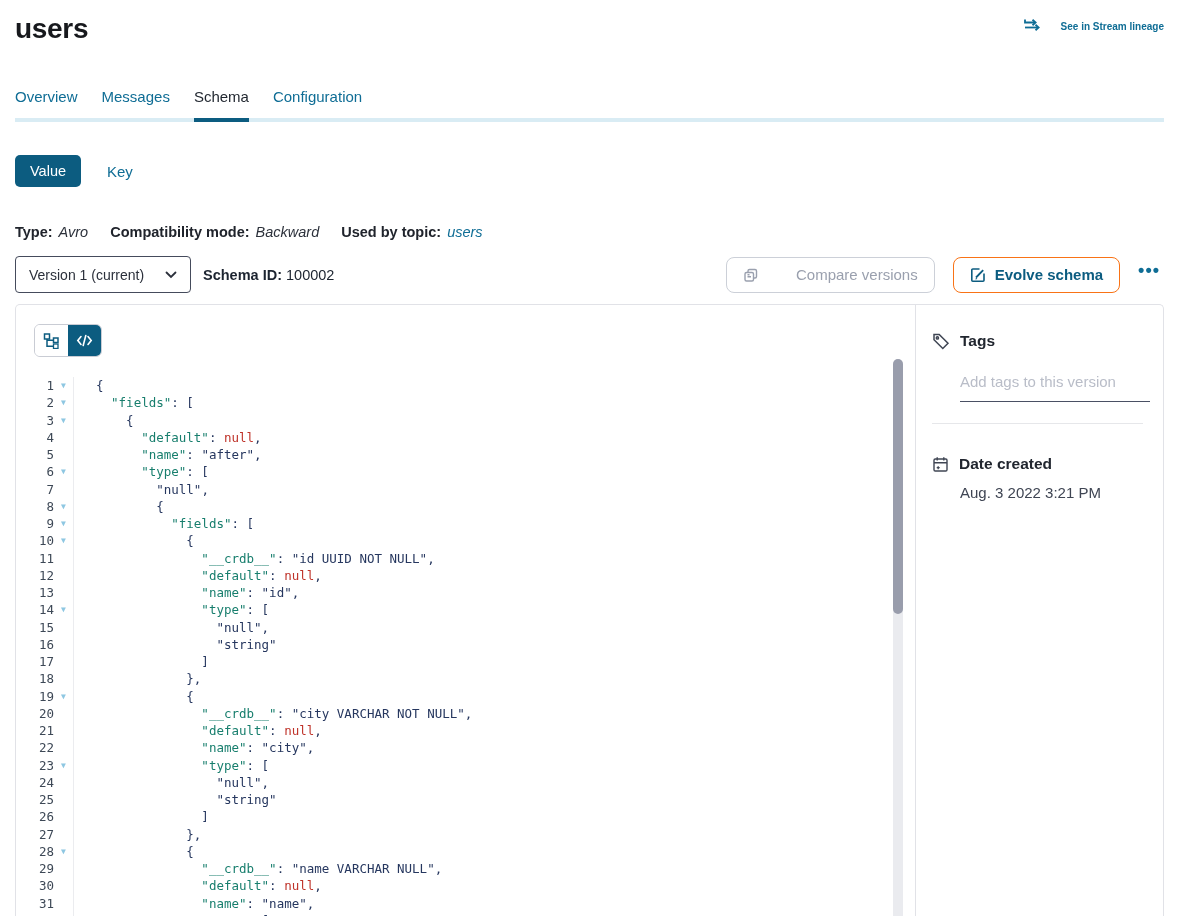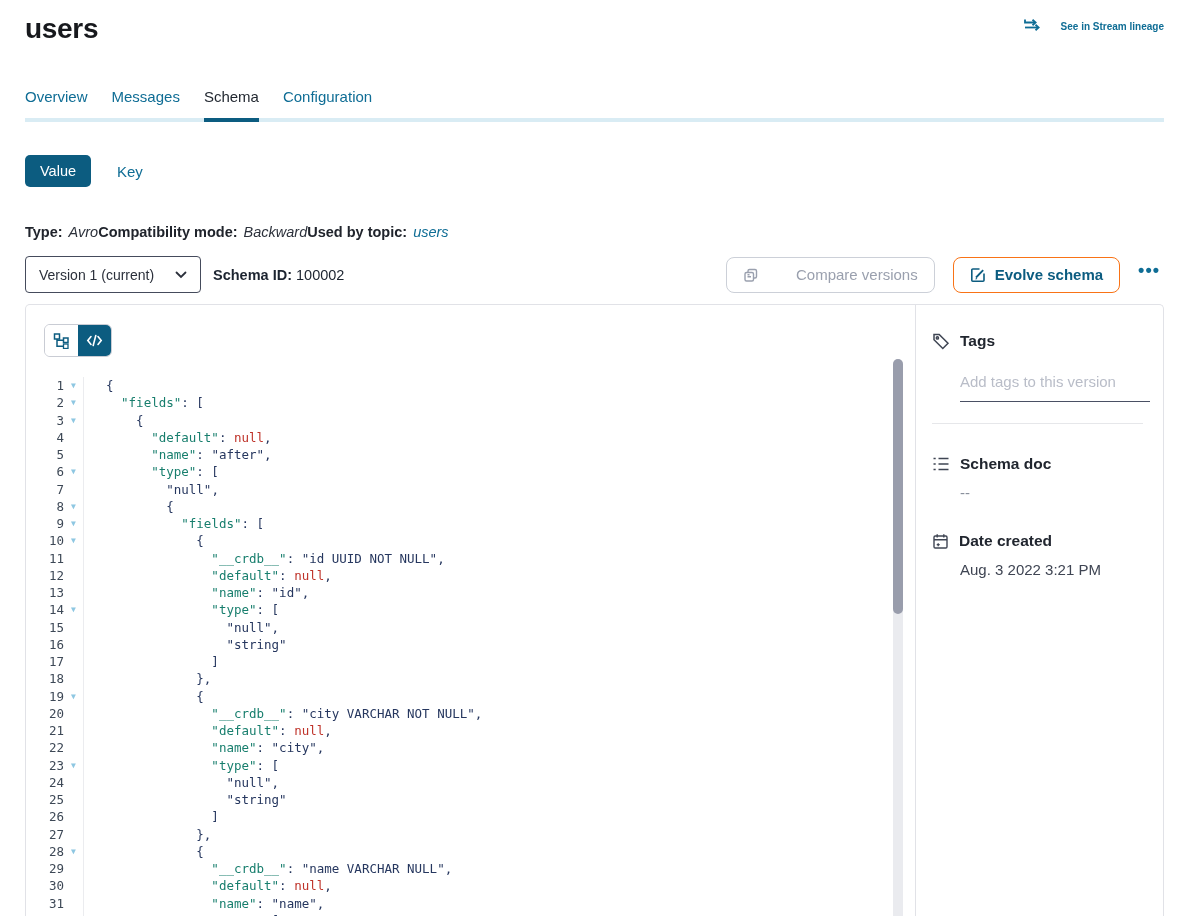--- a/index.html
+++ b/index.html
@@ -1,38 +1,38 @@
 <!DOCTYPE html>
 <html><head>
 <meta charset="utf-8">
 <style>
   * { margin:0; padding:0; box-sizing:border-box; }
   html,body { width:1189px; height:916px; overflow:hidden; background:#ffffff;
     font-family:"Liberation Sans", sans-serif; color:#1c2430; }
-  .page { width:1189px; height:916px; padding:12px 25px 0 25px; }
+  .page { width:1189px; height:916px; padding:12px 25px 0 15px; }
 
   
   .header-row { display:flex; justify-content:space-between; align-items:flex-start; }
   .page-title { font-size:28px; font-weight:700; letter-spacing:-0.3px; color:#17191d; line-height:34px; }
   .lineage-link { display:flex; align-items:flex-end; gap:20px; margin-top:6px;
     color:#0f6d95; font-size:10px; font-weight:700; cursor:pointer; }
 
   
   .tabs { display:flex; gap:24px; margin-top:42px; border-bottom:4px solid #d9ecf4; }
   .tab { font-size:15px; color:#0f6d95; padding-bottom:13px; position:relative; cursor:pointer; }
   .tab.active { color:#1f252e; }
   .tab.active::after { content:""; position:absolute; left:0; right:0; bottom:-4px; height:4px; background:#0c5c80; }
 
   
   .vk-row { display:flex; align-items:center; margin-top:33px; }
   .vk-value { background:#0c5c80; color:#ffffff; font-size:14.5px; padding:8px 15px; border-radius:5px; cursor:pointer; }
   .vk-key { color:#0f6d95; font-size:15px; margin-left:26px; cursor:pointer; }
 
   
-  .meta-row { display:flex; margin-top:37px; font-size:14.5px; }
+  .meta-row { display:flex; gap:22px; margin-top:37px; font-size:14.5px; }
   .meta-item { display:flex; gap:6px; }
   .meta-label { font-weight:700; color:#20242c; }
   .meta-value { color:#2c313b;font-style:italic; }
   .meta-value.link { color:#0f6d95; cursor:pointer; }
 
   
   .controls-row { display:flex; align-items:center; margin-top:16px; }
   .version-select { display:flex; align-items:center; justify-content:space-between;
     width:176px; height:37px; border:1px solid #454b5c; border-radius:4px; padding:0 13px;
     font-size:14px; color:#2b303b; cursor:pointer; background:#fff; }
@@ -245,33 +245,20 @@
               <path d="M2 2.5 h5.2 L16 11.3 10.8 16.5 2 7.7 Z"></path>
               <circle cx="5.4" cy="5.9" r="1.1"></circle>
             </svg>
           </span>
           <span>Tags</span>
         </div>
         <input class="tags-input" type="text" placeholder="Add tags to this version" style="">
         <hr class="side-divider">
       </div>
 
-      <div class="side-section">
-        <div class="side-heading">
-          <span>
-            <svg width="18" height="16" viewBox="0 0 18 16" fill="none" stroke="#3f4553" stroke-width="1.6">
-              <path d="M1.5 2.5 h2.2 M6.5 2.5 h10"></path>
-              <path d="M1.5 8 h2.2 M6.5 8 h10"></path>
-              <path d="M1.5 13.5 h2.2 M6.5 13.5 h10"></path>
-            </svg>
-          </span>
-          <span>Schema doc</span>
-        </div>
-        <div class="side-value dim">--</div>
-      </div>
 
       <div class="side-section">
         <div class="side-heading">
           <span>
             <svg width="17" height="17" viewBox="0 0 17 17" fill="none" stroke="#3f4553" stroke-width="1.4">
               <rect x="2" y="3" width="13" height="12" rx="1.2"></rect>
               <path d="M5.2 1.2 v3.2 M11.8 1.2 v3.2 M2 6.8 h13"></path>
               <path d="M4.7 11.7 h3 M6.2 10.2 v3" stroke-width="1.3"></path>
             </svg>
           </span>

